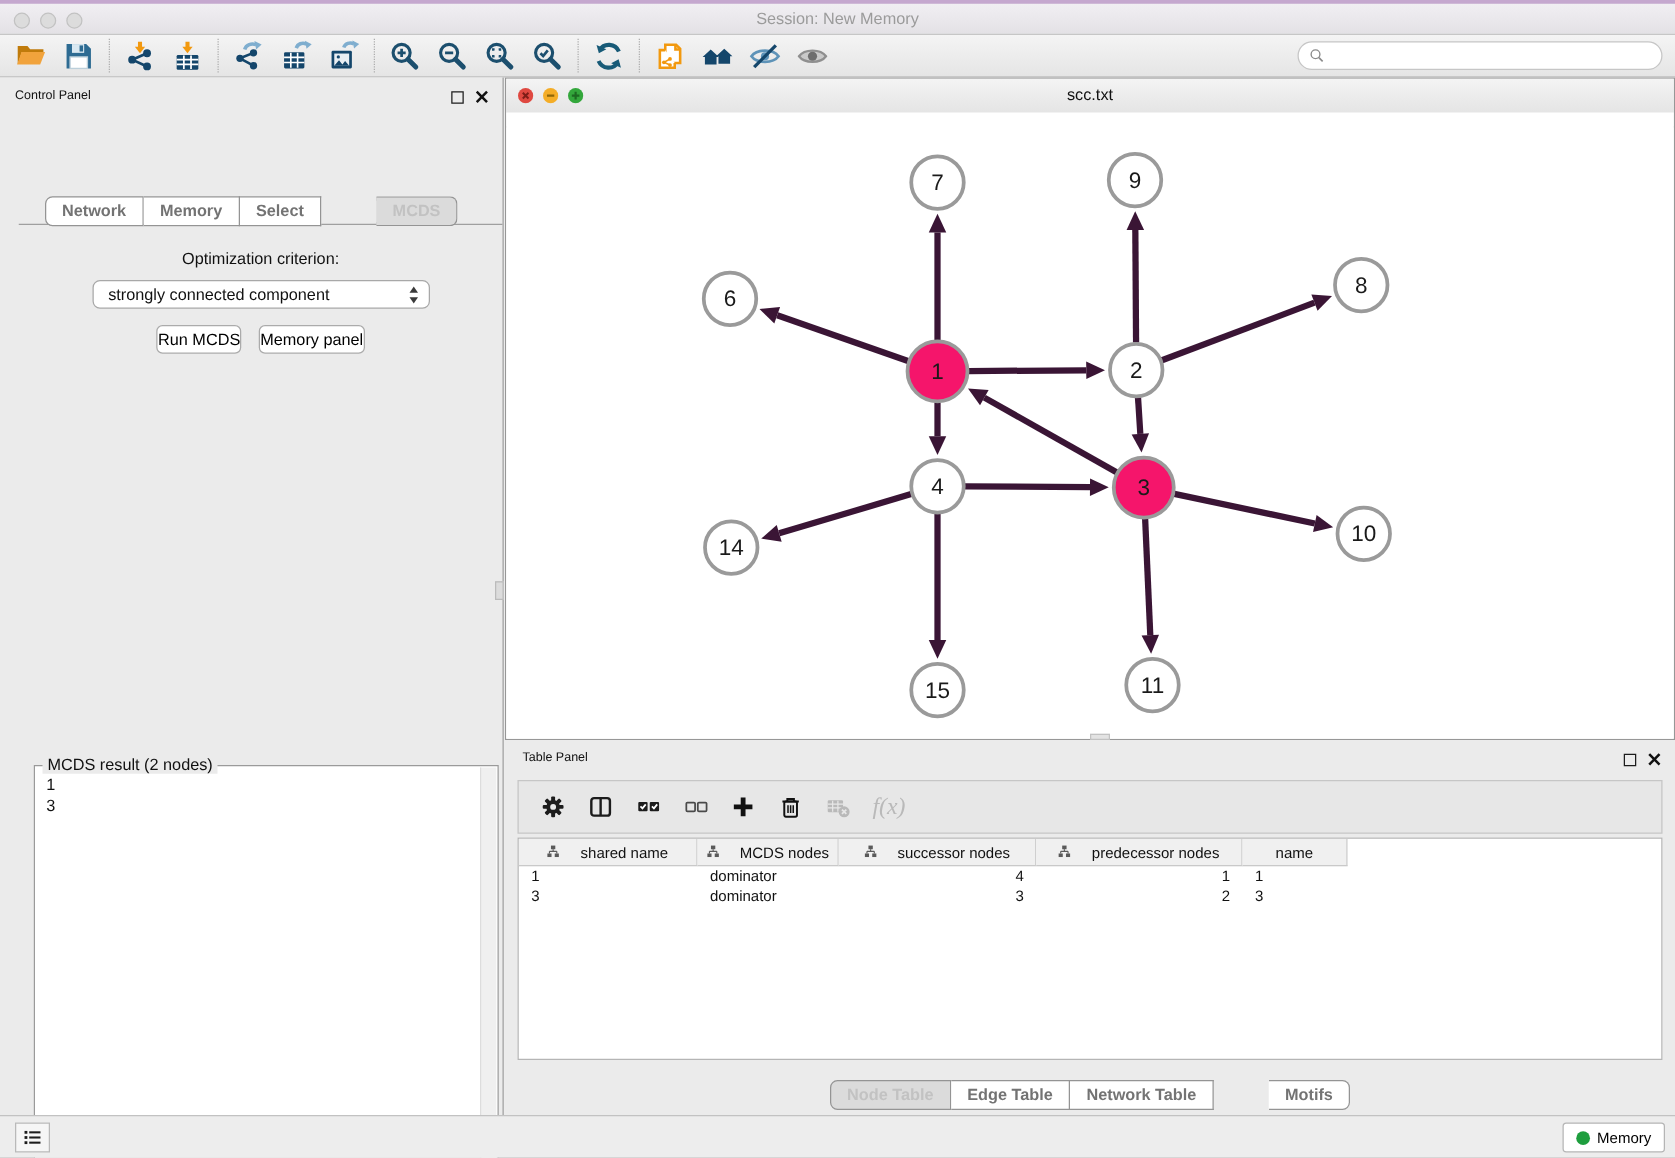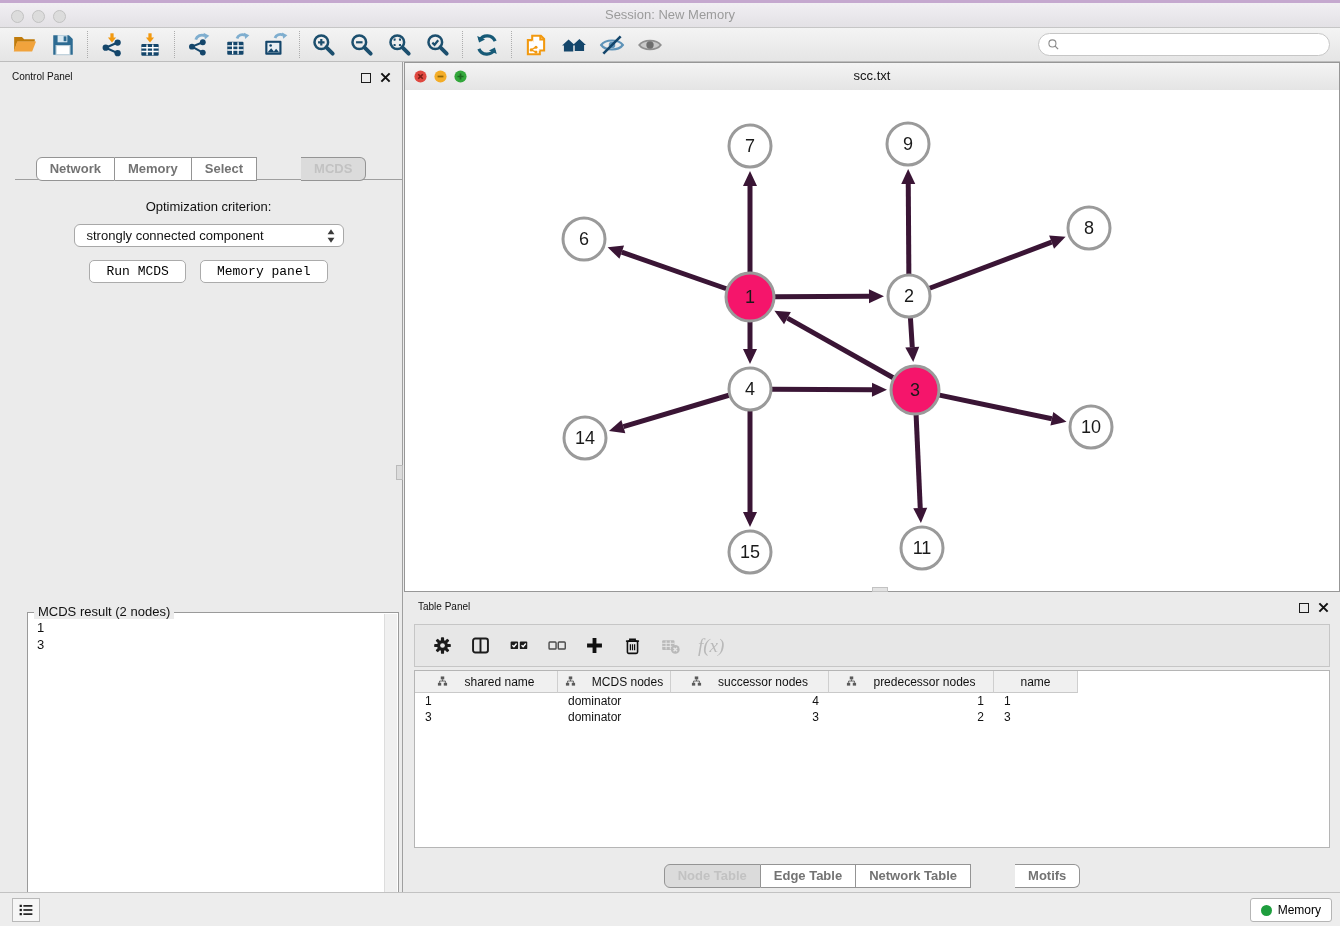--- a/index.html
+++ b/index.html
@@ -41,21 +41,21 @@
   .tab:first-child { border-left: 1px solid #949494; border-radius: 6px 0 0 6px; }
   .tab:last-child { border-radius: 0 6px 6px 0; margin-left: 44px; }
   .tab.active { background: #DBDBDB; color: #C2C2C2; }
   .cp-content { position: absolute; left: 0; right: 0; top: 117px; bottom: 0; border-top: 1px solid #9f9f9f; margin-left: 15px; }
   .opt-label { margin-top: 19px; text-align: center; font-size: 13px; }
   .dropdown { position: relative; margin: 10px auto 0; width: 270px; height: 23px; background: #fff;
               border: 1px solid #a8a8a8; border-radius: 6px; display: flex; align-items: center;
               font-size: 13px; padding-left: 12px; }
   .dd-arrows { position: absolute; right: 7px; top: 3px; }
   .cp-buttons { display: flex; justify-content: center; gap: 14px; margin-top: 13px; }
-  .btn { background: #fff; border: 1px solid #ababab; border-radius: 5px; font-size: 13px; padding: 3px 16px; font-family: Liberation Mono, monospace; }
+  .btn { background: #fff; border: 1px solid #ababab; border-radius: 5px; font-size: 13px; padding: 3px 0; font-family: Liberation Sans, sans-serif; }
 
   .result-box { position: absolute; left: 12px; top: 432px; width: 372px; height: 383px;
                 border: 1px solid #9a9a9a; background: #fff; }
   .result-legend { position: absolute; top: -9px; left: 6px; font-size: 13px; background: #EBEBEB; padding: 0 4px; }
   .result-scroll { position: absolute; top: 1px; right: 1px; bottom: 1px; width: 13px; background: #f0f0f0; border-left: 1px solid #ddd; }
   .result-lines { padding: 6px 9px; font-size: 13px; line-height: 17px; }
 
   .v-handle { position: absolute; left: 396px; top: 465px; width: 7px; height: 15px;
               background: #dcdcdc; border: 1px solid #bbb; }
 

